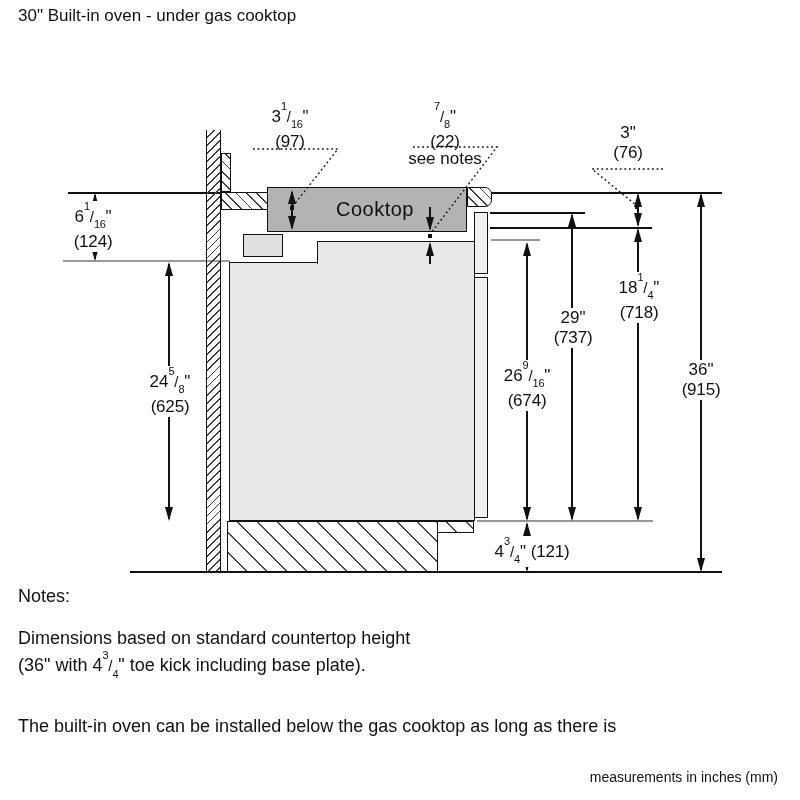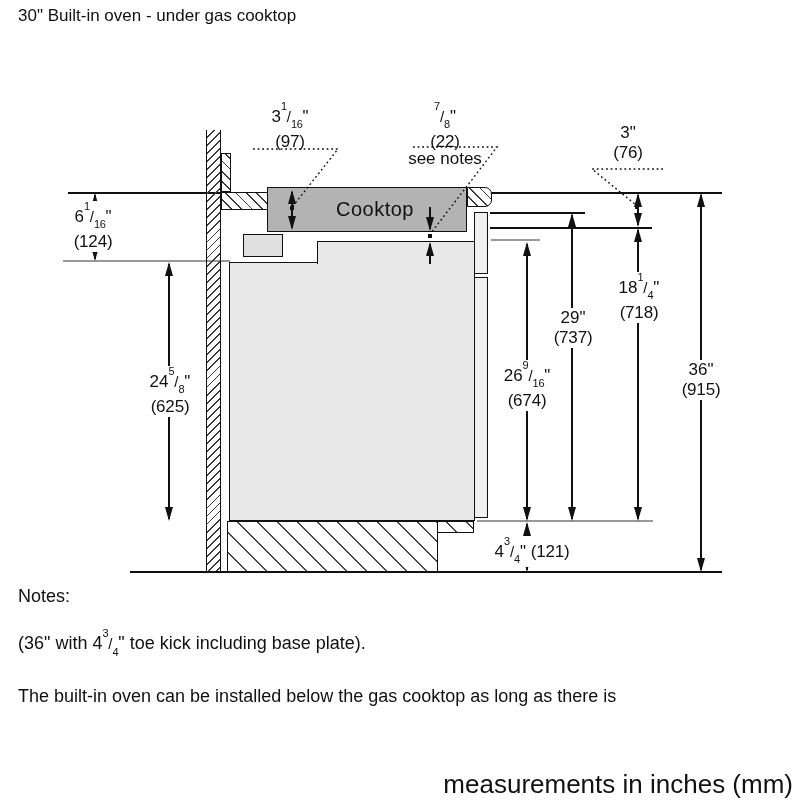--- a/index.html
+++ b/index.html
@@ -34,21 +34,21 @@
   sub.fr{font-size:11px;position:relative;top:2px;letter-spacing:-0.3px;}
   .fsl{font-size:15px;}
 
   #title{position:absolute;left:18px;top:6px;font-size:17px;}
   #cooktop-box{position:absolute;left:267px;top:187px;width:200px;height:45px;background:#b3b3b3;
                border:1.6px solid #111;box-sizing:border-box;display:flex;align-items:center;justify-content:center;}
   #cooktop-box span{font-size:20px;letter-spacing:0.5px;padding-left:16px;}
   #oven-label{position:absolute;left:229px;top:478px;width:206px;text-align:center;font-size:25px;}
 
   .notes{position:absolute;left:18px;width:680px;font-size:18px;line-height:22px;}
-  #footer{position:absolute;right:7px;top:769px;font-size:26px;margin-left:9px;}
+  #footer{position:absolute;right:22px;top:769px;font-size:14px;margin-left:9px;}
 </style>
 </head>
 <body>
 
 <div id="stage">
 
   <div id="title">30" Built-in oven - under gas cooktop</div>
 
   <div class="hline" style="left:68px;top:192px;width:654px;height:2px;"></div>
   <div class="ghline" style="left:63px;top:260px;width:167px;height:2px;"></div>
@@ -182,23 +182,24 @@
   </div>
   <div class="dlab" style="left:484px;top:536px;width:96px;">
     <span class="l1"><span class="fw">4</span><sup class="fr">3</sup><span class="fsl">/</span><sub class="fr">4</sub><span class="fu">"</span></span>
     <span class="l2">(121)</span>
   </div>
 
   <div class="notes" style="top:585px;">
     <span>Notes:</span>
   </div>
   <div class="notes" style="top:627px;">
+    <div>Dimensions based on standard countertop height</div>
     <div>
       <span>(36" with 4</span><sup class="fr">3</sup><span class="fsl">/</span><sub class="fr">4</sub><span>" toe kick including base plate).</span>
     </div>
   </div>
-  <div class="notes" style="top:685px;">
+  <div class="notes" style="top:715px;">
     <div>The built-in oven can be installed below the gas cooktop as long as there is</div>
   </div>
 
   <div id="footer">measurements in inches (mm)</div>
 
 </div>
 
 </body></html>

